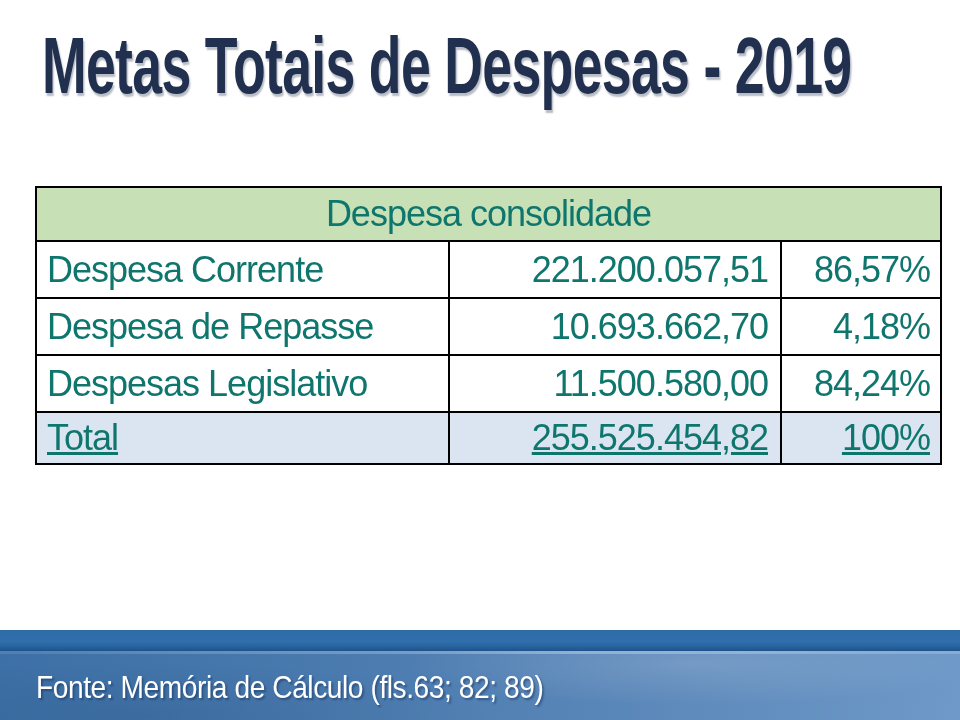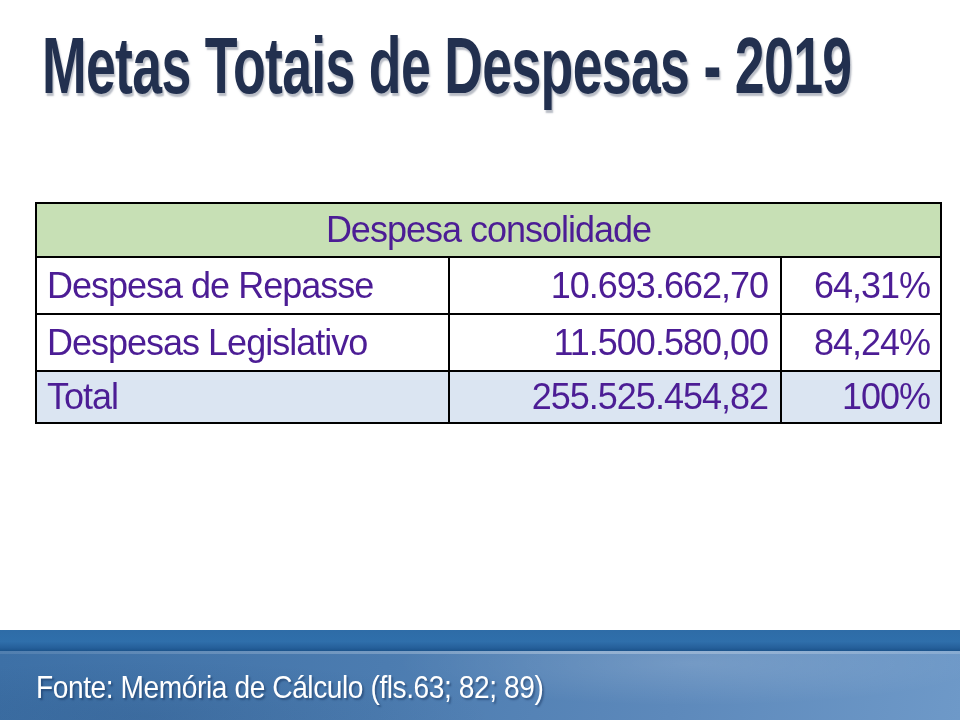--- a/index.html
+++ b/index.html
@@ -32,37 +32,36 @@
   
   .expenses-table {
     position: absolute;
     left: 35px;
     top: 186px;
     width: 905px;
     border-collapse: collapse;
     table-layout: fixed;
     font-size: 36px;
     letter-spacing: -1px;
-    color: #4c1d95;
-    margin-top: 16px;
+    color: #0f766e;
   }
   .expenses-table td, .expenses-table th {
     border: 2px solid #000000;
     vertical-align: middle;
     font-weight: 400;
     overflow: hidden;
     white-space: nowrap;
   }
   .expenses-table th.table-header-cell {
     background: #c7e0b5;
     text-align: center;
     height: 54px;
   }
   .expenses-table tr.data-row { height: 57px; }
-  .expenses-table tr.total-row { height: 52px; }
+  .expenses-table tr.total-row { height: 52px; text-decoration: underline; }
   .expenses-table tr.total-row td { background: #dbe5f2; }
   .cell-label  { text-align: left;  padding-left: 10px; }
   .cell-value  { text-align: right; padding-right: 12px; }
   .cell-pct    { text-align: right; padding-right: 10px; }
 
   
   .bottom-band {
     position: absolute;
     left: 0; top: 630px;
     width: 960px; height: 90px;
@@ -113,23 +112,28 @@
     <col style="width:332px">
     <col style="width:160px">
   </colgroup>
   <thead>
     <tr>
       <th class="table-header-cell" colspan="3">Despesa consolidade</th>
     </tr>
   </thead>
   <tbody>
     <tr class="data-row">
+      <td class="cell-label">Despesa Corrente</td>
+      <td class="cell-value">221.200.057,51</td>
+      <td class="cell-pct">86,57%</td>
+    </tr>
+    <tr class="data-row">
       <td class="cell-label">Despesa de Repasse</td>
       <td class="cell-value">10.693.662,70</td>
-      <td class="cell-pct">64,31%</td>
+      <td class="cell-pct">4,18%</td>
     </tr>
     <tr class="data-row">
       <td class="cell-label">Despesas Legislativo</td>
       <td class="cell-value">11.500.580,00</td>
       <td class="cell-pct">84,24%</td>
     </tr>
     <tr class="total-row">
       <td class="cell-label">Total</td>
       <td class="cell-value">255.525.454,82</td>
       <td class="cell-pct">100%</td>

